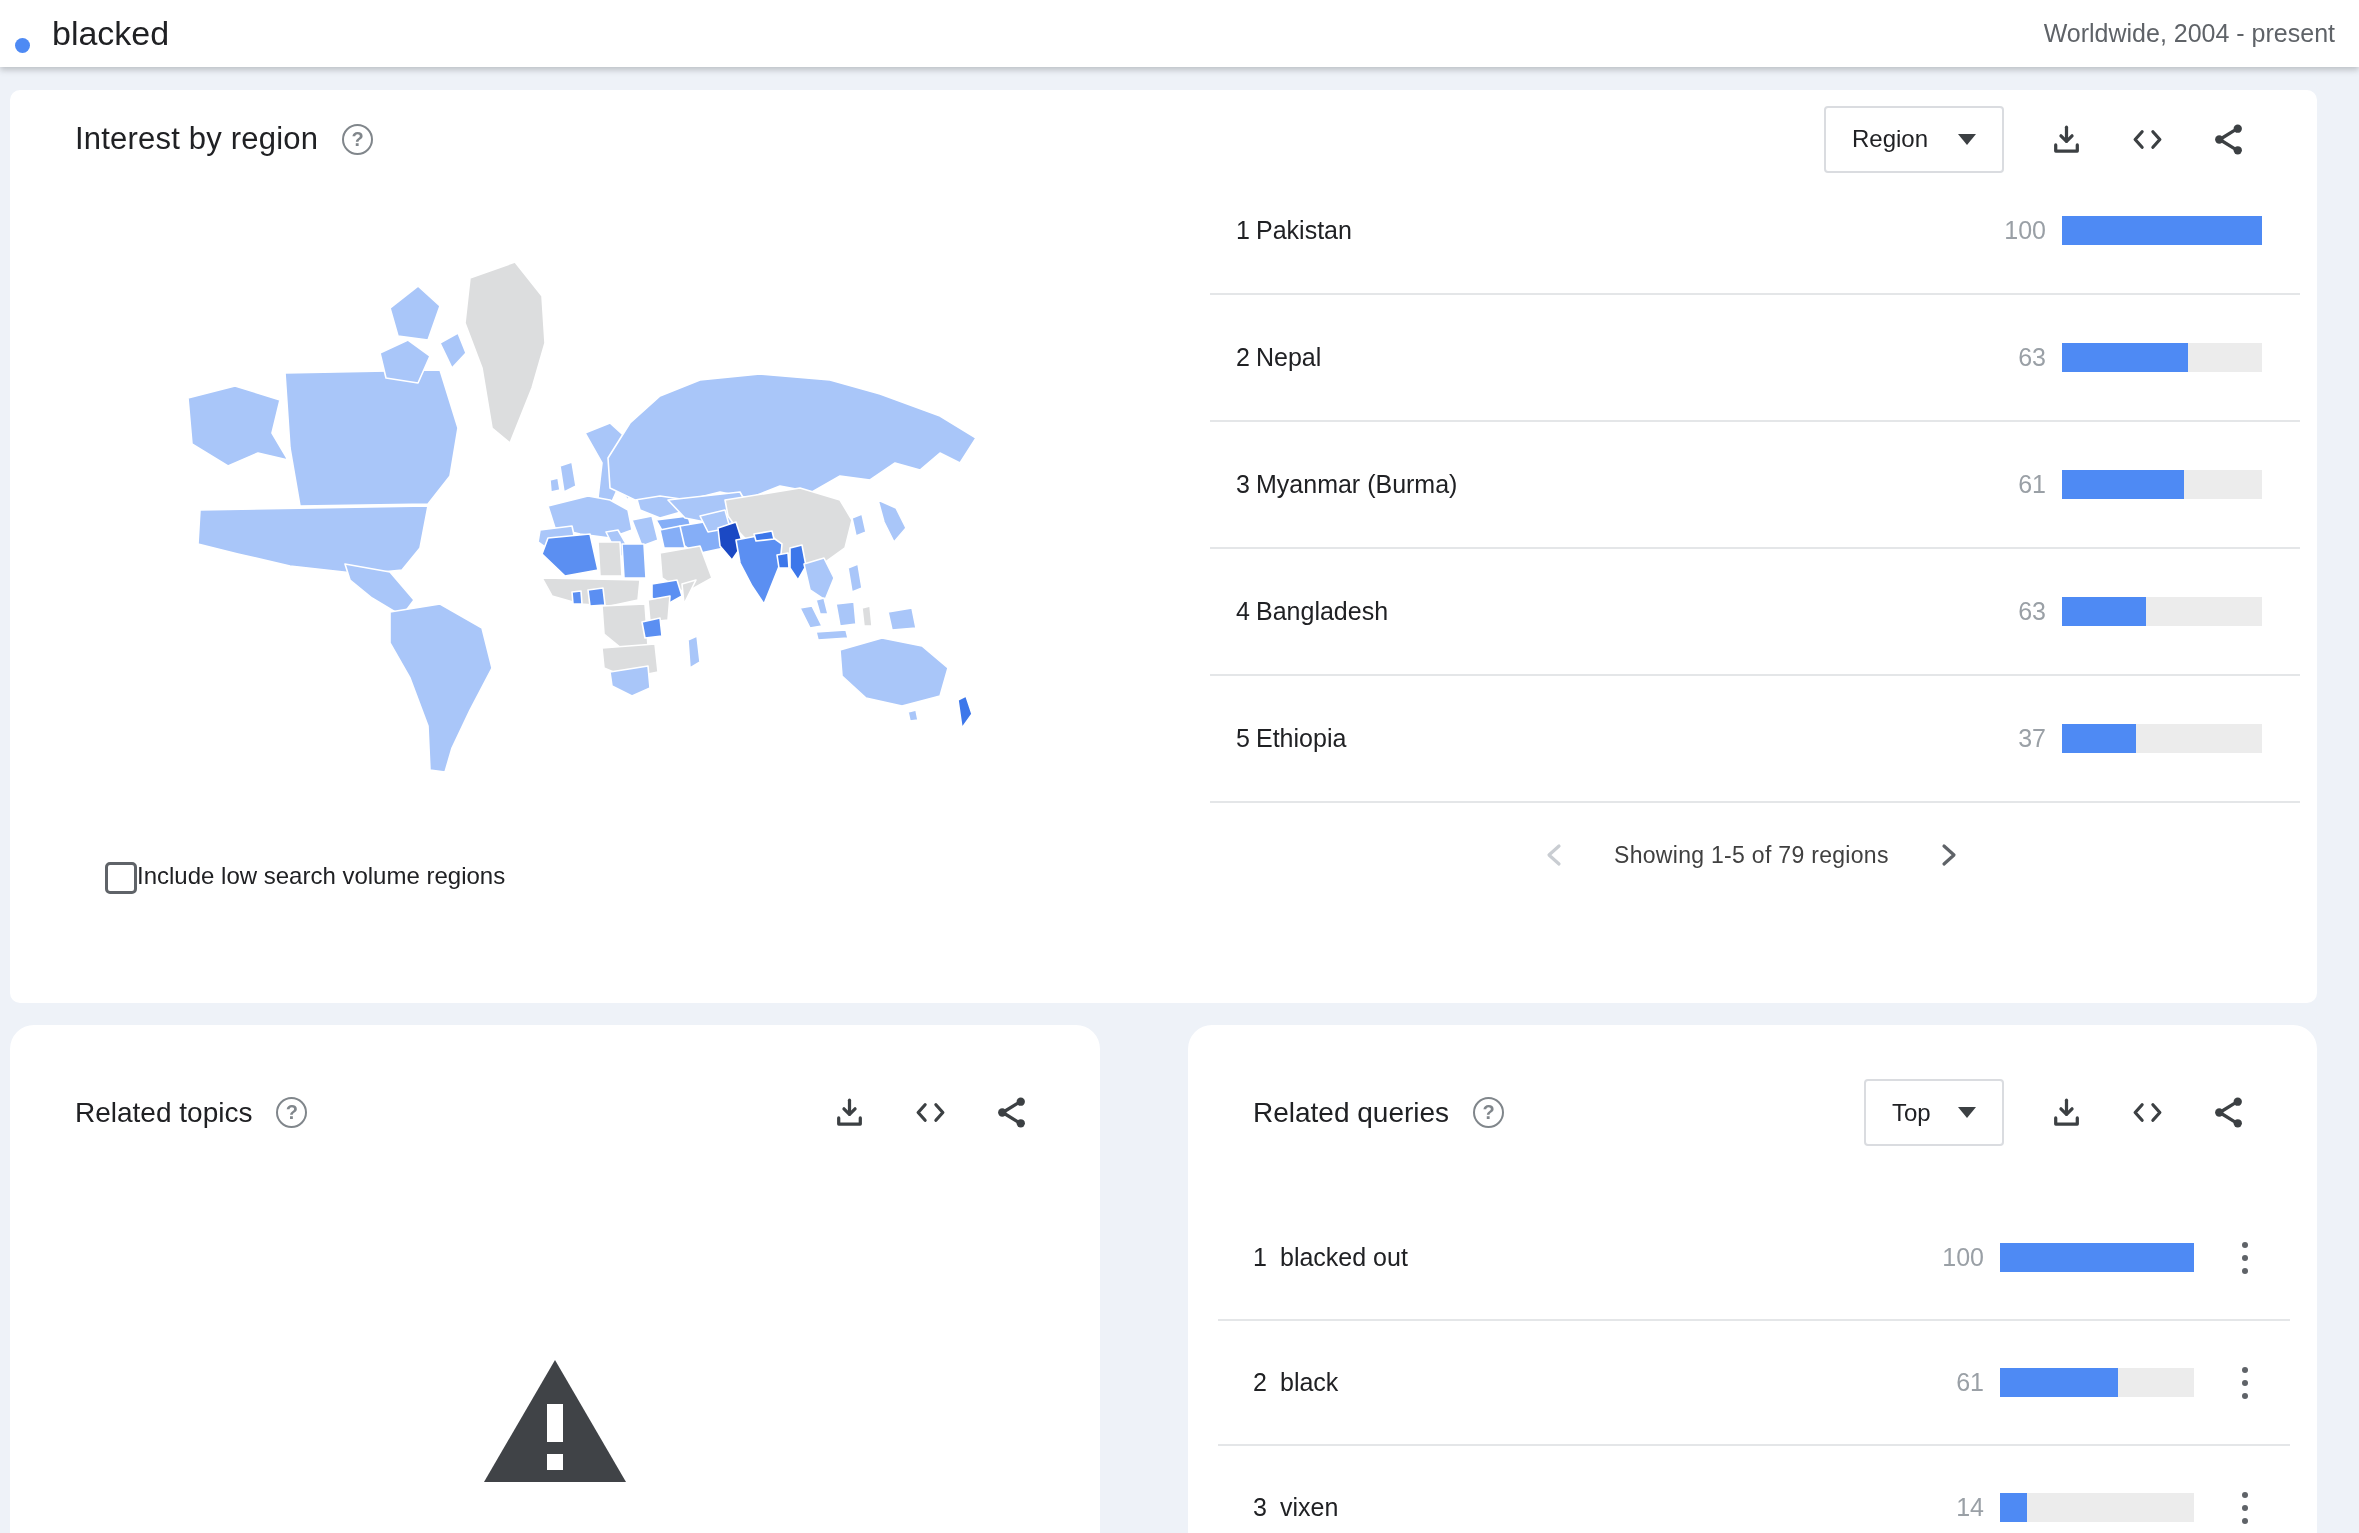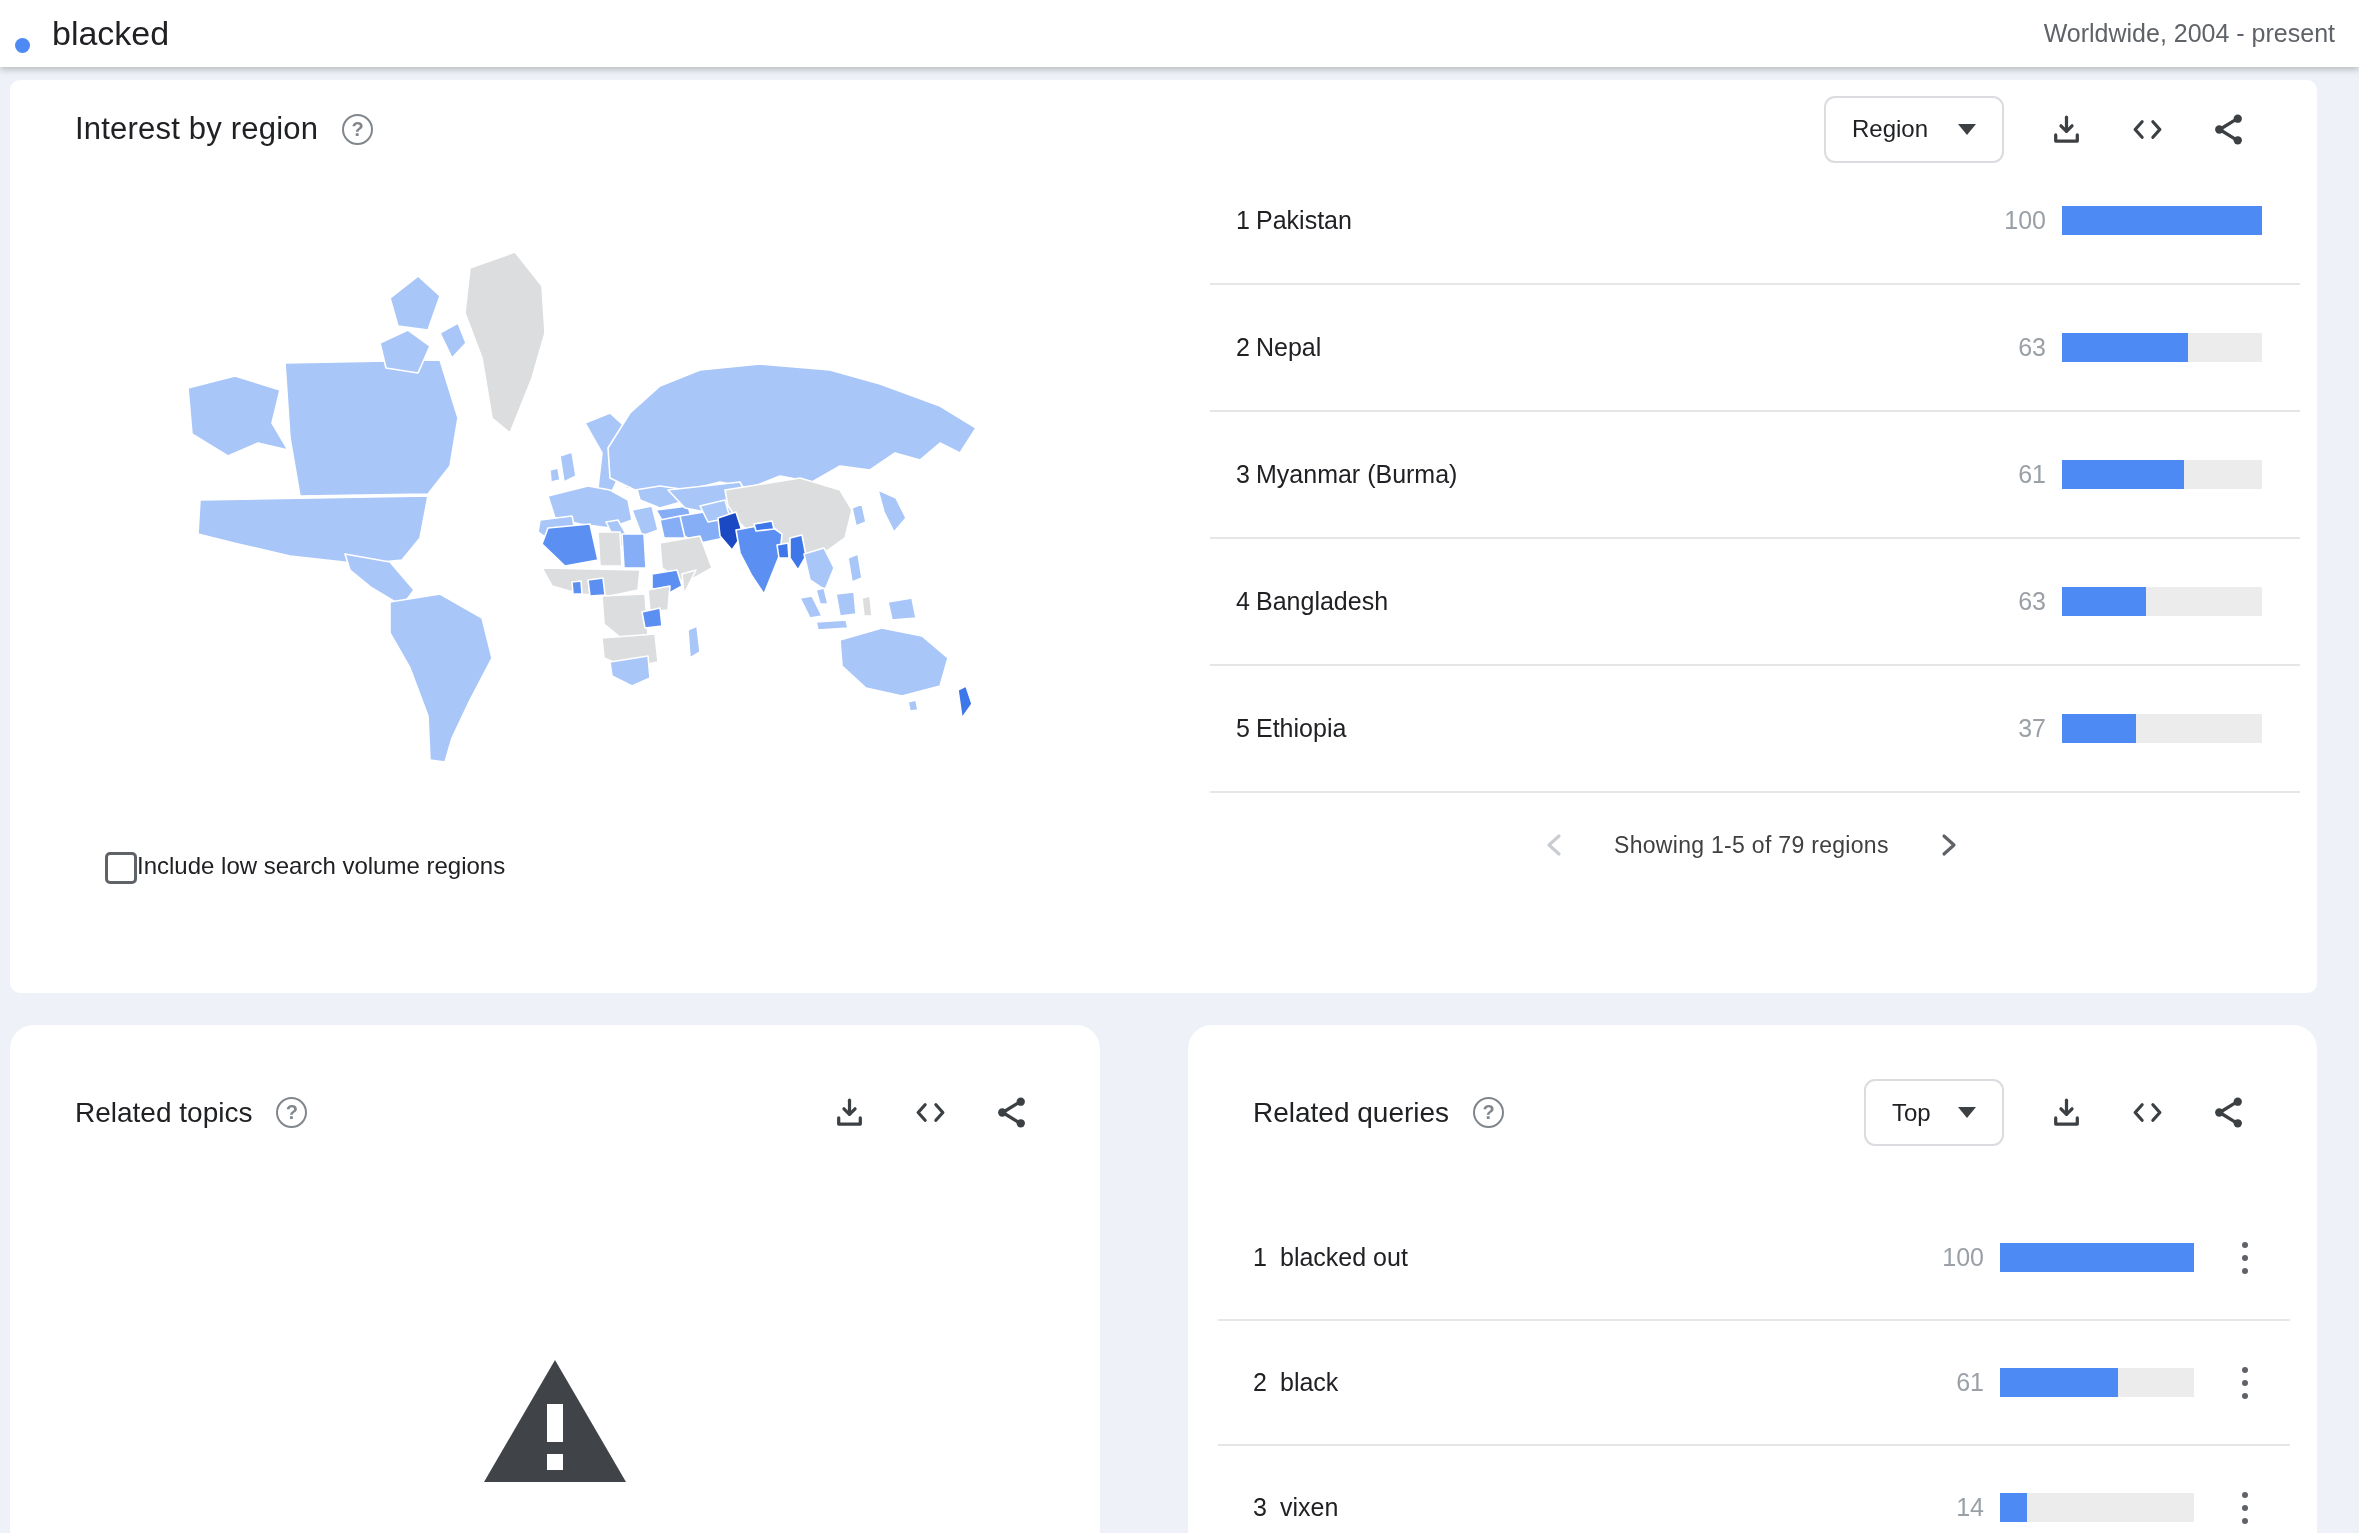--- a/index.html
+++ b/index.html
@@ -24,40 +24,40 @@
   
   .topbar{position:absolute;left:0;top:0;width:2359px;height:67px;background:#fff;
           box-shadow:0 3px 6px rgba(60,64,67,.28);z-index:10;
           display:flex;align-items:center;justify-content:space-between;padding:0 24px 0 15px;}
   .term{display:flex;align-items:flex-end;gap:22px;font-size:34px;}
   .dot{width:15px;height:15px;border-radius:50%;background:var(--accent);display:inline-block;}
   .scope{font-size:25px;color:var(--gray);}
 
   
   .card{position:absolute;background:#fff;border-radius:16px;}
-  .main-card{left:10px;top:80px;width:2307px;height:913px;border-radius:10px;}
+  .main-card{left:10px;top:90px;width:2307px;height:913px;border-radius:10px;}
   .topics-card{left:10px;top:1025px;width:1090px;height:620px;border-radius:24px;}
   .queries-card{left:1188px;top:1025px;width:1129px;height:620px;border-radius:24px;}
 
   .card-head{display:flex;align-items:center;justify-content:space-between;}
   .main-card .card-head{padding:18px 70px 0 65px;height:80px;}
   .topics-card .card-head,.queries-card .card-head{padding:55px 70px 0 65px;height:120px;}
   .title-wrap{display:flex;align-items:center;gap:24px;}
   h2.sec-title{font-size:31px;font-weight:400;color:var(--ink);letter-spacing:.2px;}
   h3.sec-title{font-size:28px;font-weight:400;color:var(--ink);}
   .help{width:31px;height:31px;border:2.5px solid #80868b;border-radius:50%;color:#80868b;
         font-size:20px;font-weight:700;display:flex;align-items:center;justify-content:center;flex:0 0 auto;}
   .controls{display:flex;align-items:center;gap:44px;}
   .icon-btn{background:none;border:none;cursor:pointer;display:flex;align-items:center;justify-content:center;padding:0;}
   .icon-btn svg{width:37px;height:37px;}
   .stroke{fill:none;stroke:var(--icon);stroke-width:2.1;stroke-linecap:round;stroke-linejoin:round;}
   .fillicon{fill:var(--icon);}
 
   .dropdown{display:flex;align-items:center;justify-content:space-between;gap:4px;
-            border:2px solid #dadce0;border-radius:11px;background:#fff;height:67px;padding:0 26px;
+            border:2px solid #dadce0;border-radius:4px;background:#fff;height:67px;padding:0 26px;
             font-size:24px;color:var(--ink);font-family:inherit;cursor:pointer;}
   .dropdown.region{min-width:180px;}
   .dropdown.top{min-width:140px;}
   .caret{width:0;height:0;border-left:9px solid transparent;border-right:9px solid transparent;border-top:11px solid #3c4043;}
 
   
   .map{position:absolute;left:130px;top:158px;width:880px;height:540px;}
   .map svg{width:100%;height:100%;}
   .map path{stroke:#fff;stroke-width:1.6;stroke-linejoin:round;}
   .c-g{fill:var(--map-g);} .c-l{fill:var(--map-l);} .c-ml{fill:var(--map-ml);}

